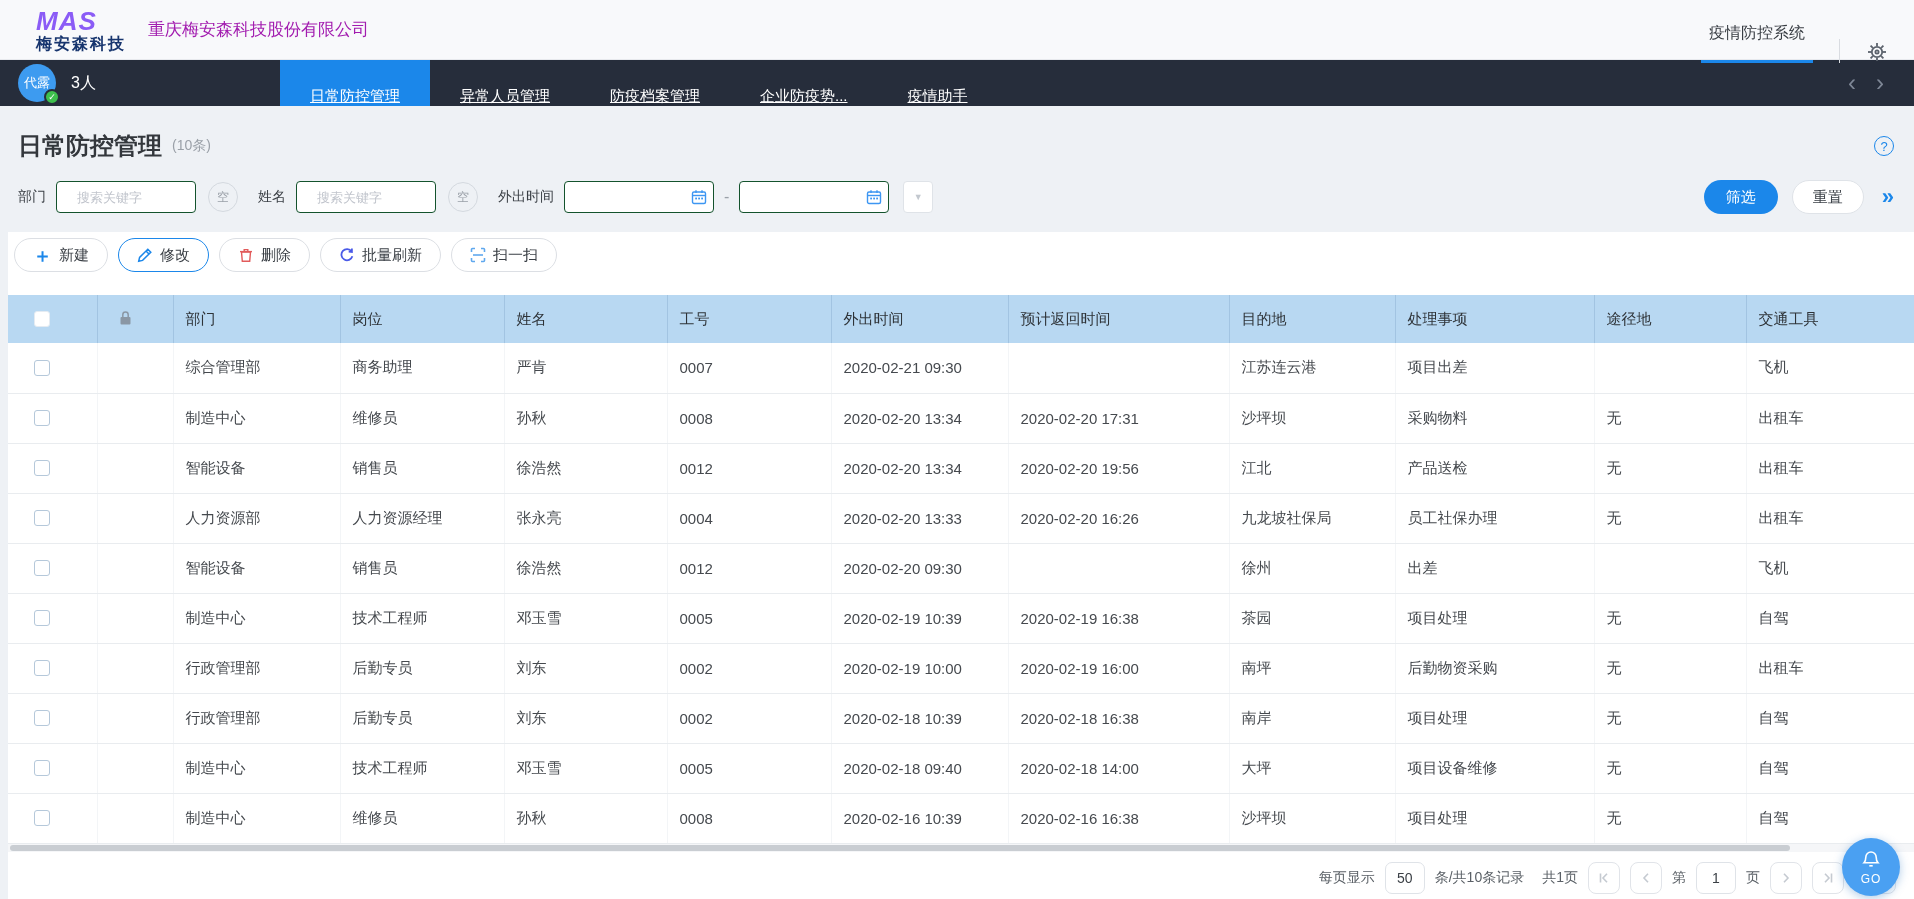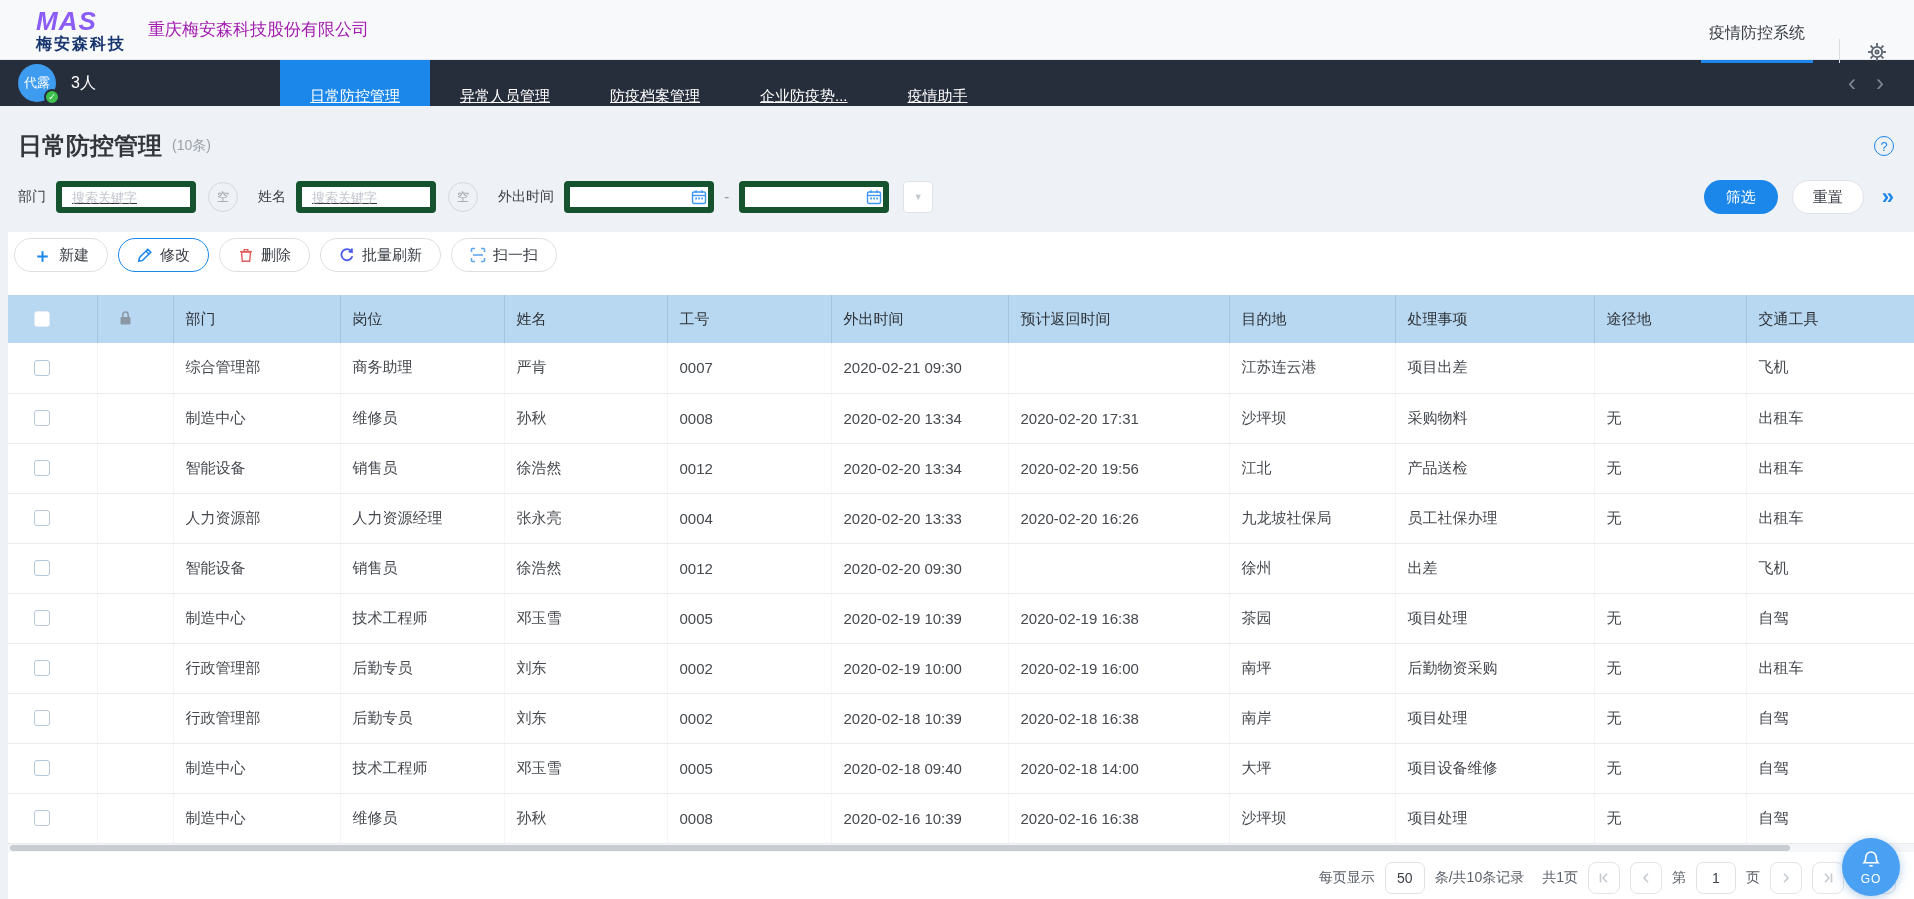--- a/index.html
+++ b/index.html
@@ -38,22 +38,22 @@
   .nav-arrow{cursor:pointer;}
   
   .page-head{padding:18px 20px 0 18px;height:126px;}
   .title-row{display:flex;align-items:center;height:44px;}
   .page-title{font-size:24px;color:#33373c;font-weight:600;}
   .count{margin-left:10px;font-size:14px;color:#9aa0a8;}
   .help{margin-left:auto;width:20px;height:20px;border-radius:50%;border:1px solid #1b87ea;
     color:#1b87ea;font-size:13px;display:flex;align-items:center;justify-content:center;cursor:pointer;}
   .filter-row{display:flex;align-items:center;margin-top:12px;}
   .f-label{font-size:14px;color:#3a3f45;margin-right:10px;white-space:nowrap;}
-  .input{height:32px;background:#fff;border:6px solid #14532d;border-radius:4px;
-    padding:0 10px;font-size:13px;color:#333;width:140px;outline:none;text-decoration:underline;}
+  .input{height:32px;background:#fff;border:1px solid #14532d;border-radius:4px;
+    padding:0 20px;font-size:13px;color:#333;width:140px;outline:none;}
   .input::placeholder{color:#c0c4cc;}
   .circle-btn{width:30px;height:30px;border-radius:50%;border:1px solid #d4d9df;background:transparent;
     color:#9aa0a8;font-size:12px;display:flex;align-items:center;justify-content:center;
     margin:0 20px 0 12px;cursor:pointer;flex:0 0 30px;}
   .date-box{position:relative;width:150px;}
   .date-box .input{width:150px;padding-right:28px;}
   .cal-icon{position:absolute;right:7px;top:8px;pointer-events:none;}
   .range-dash{margin:0 10px;color:#9aa0a8;}
   .dropdown-btn{width:30px;height:32px;border:1px solid #dfe3e8;border-radius:4px;background:#fff;
     color:#c3c8cf;font-size:9px;display:flex;align-items:center;justify-content:center;

